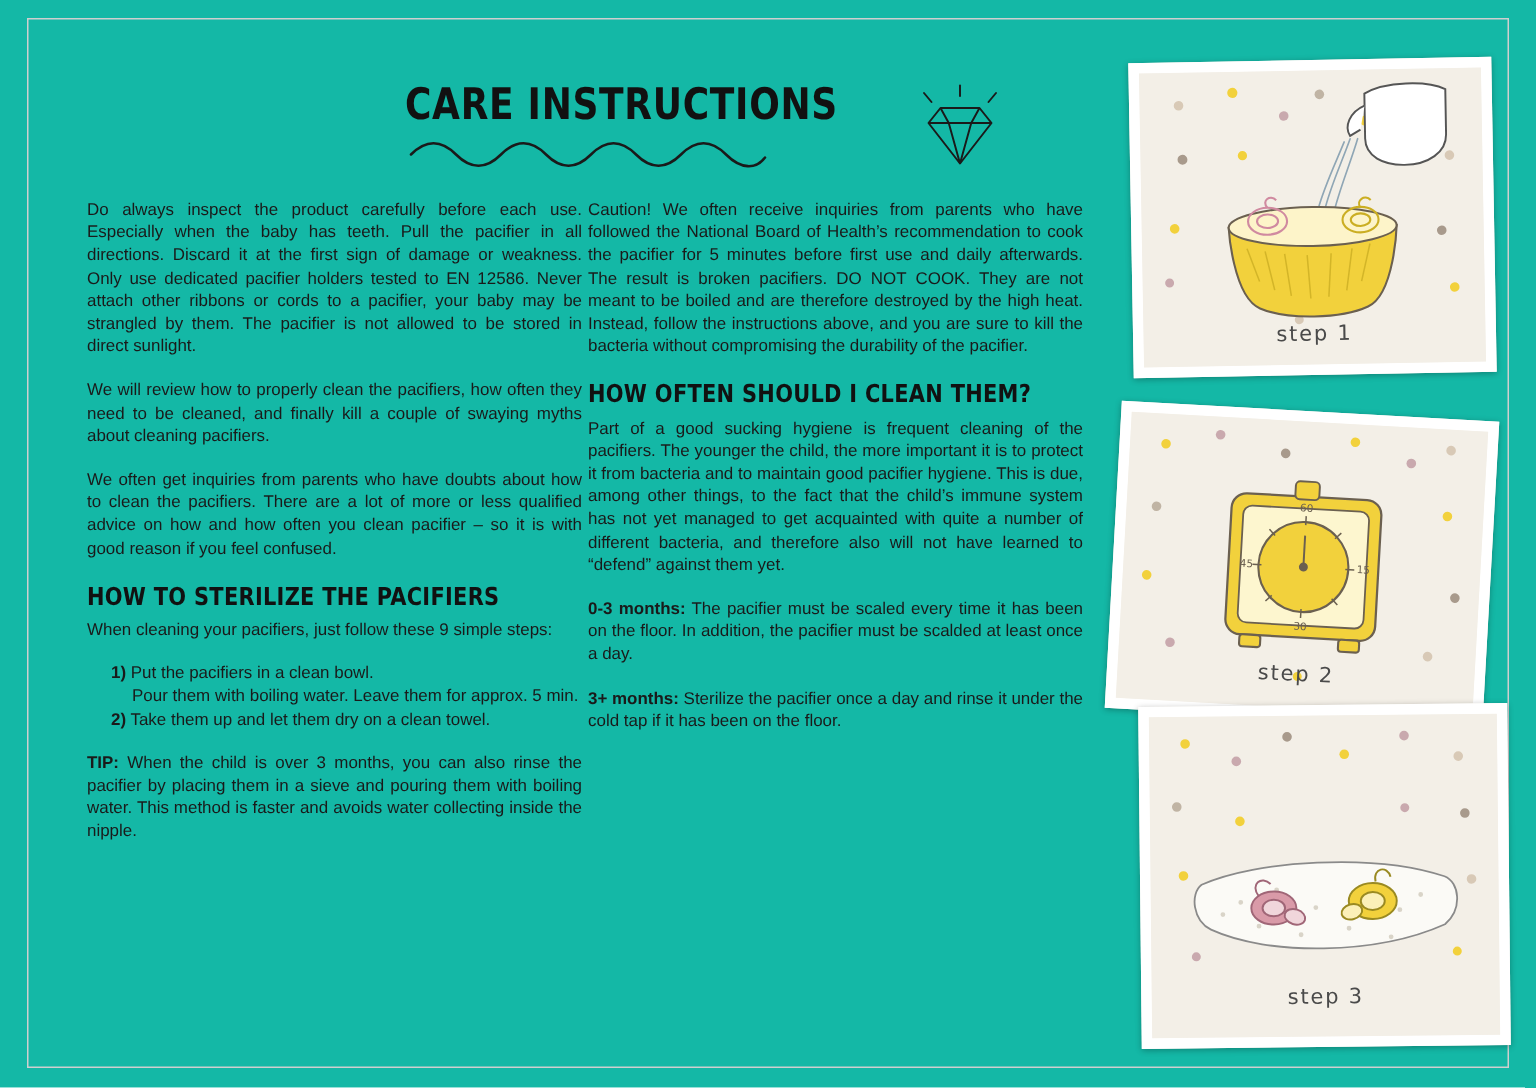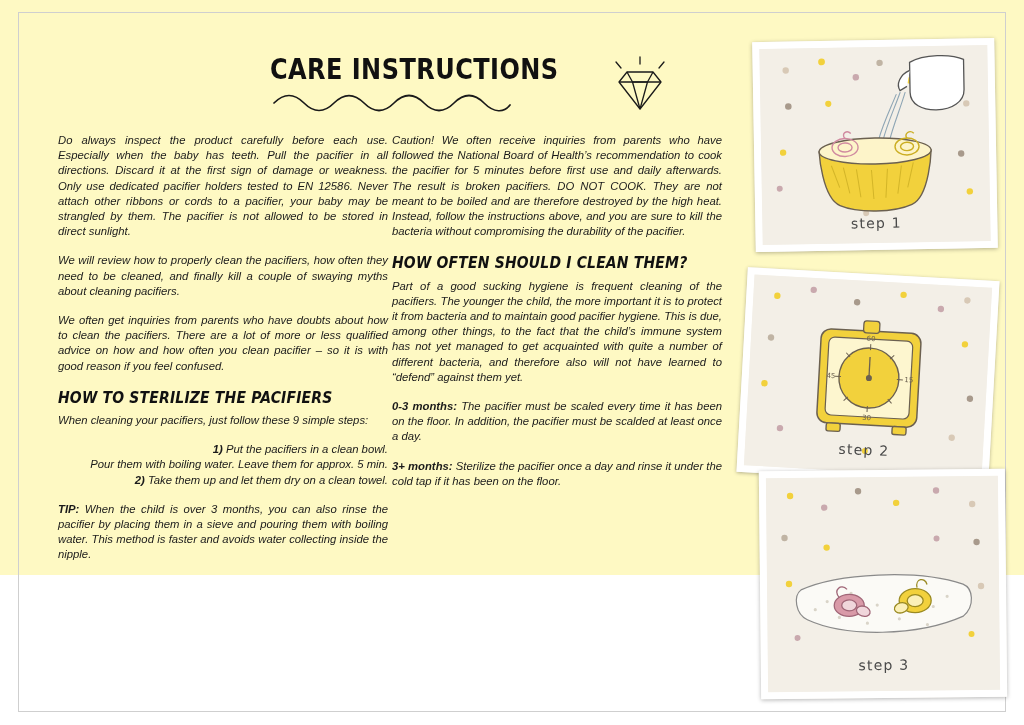--- a/index.html
+++ b/index.html
@@ -12,22 +12,22 @@
     height: 725px;
     font-family: "Liberation Sans", sans-serif;
     color: #1a1a1a;
     overflow: hidden;
     position: relative;
   }
   .page {
     position: absolute;
     left: 0; top: 0;
     width: 1024px;
-    height: 575px;
-    background: #fef9c3;
+    height: 725px;
+    background: #14b8a6;
   }
   .page-border {
     position: absolute;
     left: 18px; top: 12px;
     width: 988px;
     height: 700px;
     border: 1px solid #cfcfcf;
     box-sizing: border-box;
     pointer-events: none;
   }
@@ -68,42 +68,41 @@
   }
 
   
   .col {
     position: absolute;
     top: 133px;
     font-size: 11.3px;
     line-height: 15.2px;
     text-align: justify;
     color: #1a1a1a;
-    font-style: italic;
   }
   .col-left  { left: 58px;  width: 330px; }
   .col-right { left: 392px; width: 330px; }
 
   .col p {
     margin: 0 0 14px 0;
   }
 
   h2.section {
     font-family: "DejaVu Sans Condensed", "Liberation Sans", sans-serif;
     font-weight: bold;
     font-size: 16.5px;
     letter-spacing: 0.2px;
     margin: 16px 0 8px 0;
     color: #111;
     transform: scaleX(0.94);
     transform-origin: left center;
   }
   .steps {
     margin: 0 0 14px 16px;
-    text-align: right;
+    text-align: left;
   }
   .steps .ln { display: block; }
   .steps .indent { padding-left: 14px; display: block; }
   .b { font-weight: bold; }
 
   
   .photos {
     position: absolute;
     left: 742px; top: 18px;
     width: 272px; height: 690px; text-decoration: underline;

